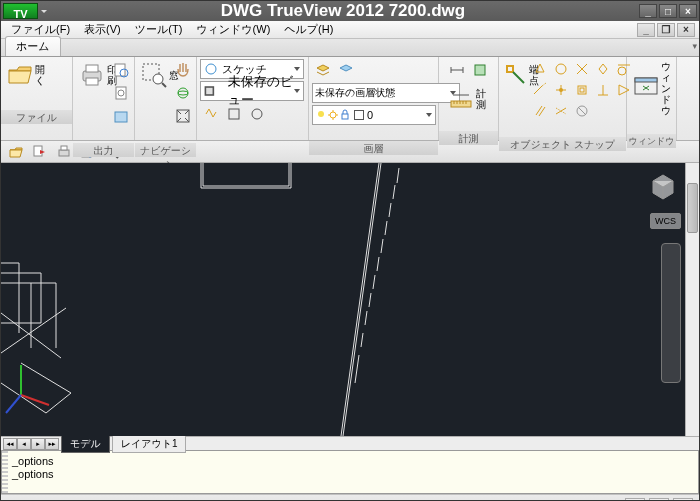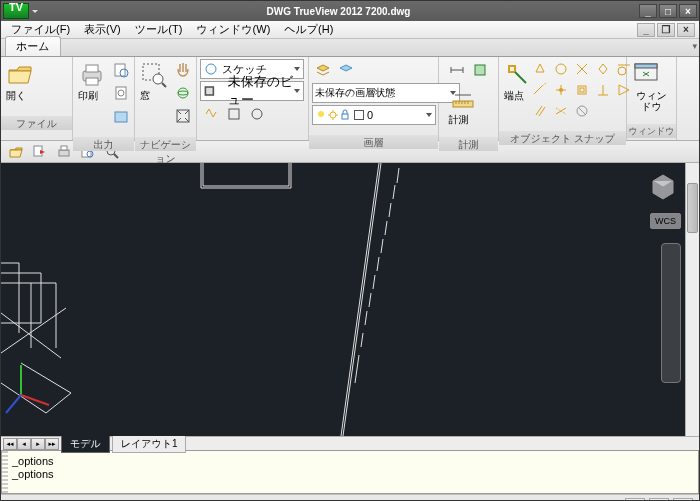--- a/index.html
+++ b/index.html
@@ -1,33 +1,33 @@
 <!DOCTYPE html>
 <html><head>
 <meta charset="utf-8">
 <style>
 *{box-sizing:border-box;margin:0;padding:0;font-family:"MS PGothic","Meiryo",sans-serif;font-size:11px;user-select:none}
 body{width:700px;height:501px;background:#ededed;overflow:hidden;position:relative;border:1px solid #333}
 .titlebar{height:20px;background:linear-gradient(#6a6a6a,#5a5a5a);display:flex;align-items:center;color:#fff;padding:0 2px}
-.titlebar .logo{width:26px;height:16px;background:linear-gradient(#20c030,#108020);border:1px solid #0a5010;margin-right:2px;display:flex;align-items:center;justify-content:flex-start;font-size:7px;font-weight:bold;color:#fff;flex-direction:column;line-height:7px}
+.titlebar .logo{width:35px;height:16px;background:linear-gradient(#20c030,#108020);border:1px solid #0a5010;margin-right:2px;display:flex;align-items:center;justify-content:flex-end;font-size:7px;font-weight:bold;color:#fff;flex-direction:column;line-height:7px}
 .titlebar .drop{width:7px;height:16px;display:flex;align-items:center;justify-content:center}
 .titlebar .drop:after{content:"";border-left:3px solid transparent;border-right:3px solid transparent;border-top:3px solid #ddd}
-.titlebar .title{flex:1;text-align:center;font-weight:bold;font-size:10px}
+.titlebar .title{flex:1;text-align:center;font-weight:bold;font-size:17px}
 .winbtns{display:flex;gap:2px}
 .winbtn{width:18px;height:14px;background:linear-gradient(#888,#666);border:1px solid #444;display:flex;align-items:center;justify-content:center;color:#fff;font-weight:bold;font-size:10px;font-family:Arial}
 .menubar{height:18px;background:linear-gradient(#fafafa,#e8e8e8);display:flex;align-items:center;padding:0 4px;gap:2px;border-bottom:1px solid #c0c0c0}
 .menubar span{padding:1px 6px;cursor:default}
 .tabstrip{height:18px;background:linear-gradient(#e8e8e8,#dadada);display:flex;align-items:flex-end;padding:0 4px;border-bottom:1px solid #9a9a9a;position:relative}
 .tab{padding:2px 10px;background:linear-gradient(#fdfdfd,#f0f0f0);border:1px solid #b0b0b0;border-bottom:none;border-radius:3px 3px 0 0;position:relative}
 .panelend{position:absolute;right:2px;top:2px;font-size:9px;color:#666}
 .ribbon{height:84px;background:linear-gradient(#f5f5f5,#e8e8e8);display:flex;border-bottom:1px solid #b0b0b0}
 .group{border-right:1px solid #c8c8c8;display:flex;flex-direction:column;padding:2px 3px 0;position:relative}
 .group .body{flex:1;display:flex;align-items:flex-start;gap:2px}
-.group .lbl{height:14px;text-align:center;font-size:10px;color:#555;background:linear-gradient(#e0e0e0,#d0d0d0);margin:10px -3px;padding-top:1px}
-.bigbtn{width:32px;display:flex;flex-direction:column;align-items:flex-start;gap:1px;padding:2px;cursor:default}
+.group .lbl{height:14px;text-align:center;font-size:10px;color:#555;background:linear-gradient(#e0e0e0,#d0d0d0);margin:16px -3px;padding-top:1px}
+.bigbtn{width:32px;display:flex;flex-direction:row;align-items:center;gap:1px;padding:2px;cursor:default}
 .bigbtn .ic{width:28px;height:28px;display:flex;align-items:center;justify-content:center}
 .bigbtn .tx{font-size:10px;text-align:center;line-height:11px}
 .smrow{display:flex;flex-direction:column;gap:1px}
 .smbtn{width:22px;height:22px;display:flex;align-items:center;justify-content:center;border:1px solid transparent}
 .combo{height:20px;border:1px solid #a0a0a0;background:#fff;display:flex;align-items:center;padding:3px 2px;font-size:10px;position:relative}
 .combo:after{content:"";position:absolute;right:3px;border-left:3px solid transparent;border-right:3px solid transparent;border-top:4px solid #555}
 .iconrow{display:flex;gap:1px;align-items:center}
 .quickbar{height:22px;background:linear-gradient(#f0f0f0,#e0e0e0);display:flex;align-items:center;padding:0 6px;gap:6px;border-bottom:1px solid #b0b0b0}
 .qbtn{width:18px;height:18px;display:flex;align-items:center;justify-content:center}
 .canvas-wrap{position:relative;height:273px;display:flex}

